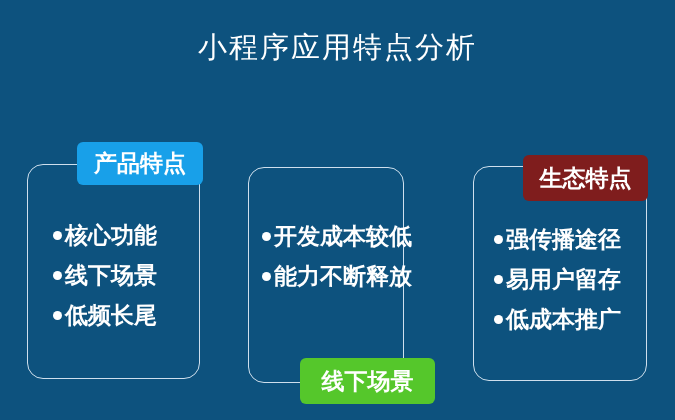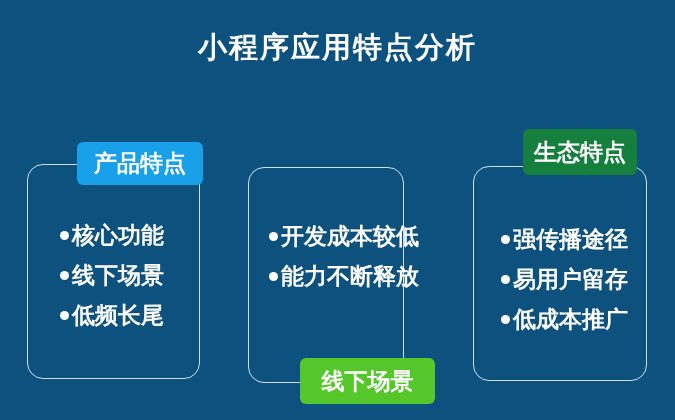--- a/index.html
+++ b/index.html
@@ -8,37 +8,37 @@
     background:#0d527e;
     font-family:"DejaVu Sans","Liberation Sans",sans-serif;
     position:relative;overflow:hidden;
     color:#ffffff;
   }
   .stage{position:absolute;inset:0;width:675px;height:420px;}
 
   .title{
     position:absolute;left:0;top:28px;width:675px;
     text-align:center;
-    font-size:29px;font-weight:bold;letter-spacing:2px;
+    font-size:29px;font-weight:normal;letter-spacing:2px;
     color:#ffffff;
   }
 
   .feature-box{
     position:absolute;
     border:1.5px solid rgba(222,236,246,0.92);
     border-radius:16px;
     background:transparent;
     box-sizing:border-box;
   }
   #box-product{left:27px;top:164px;width:173px;height:215px;}
   #box-dev{left:248px;top:167px;width:156px;height:216px;}
   #box-eco{left:473px;top:166px;width:174px;height:215px;font-family:Liberation Mono, monospace;}
 
   .bullet-list{
-    position:absolute;left:12px;top:0;width:100%;
+    position:absolute;left:5px;top:0;width:100%;
     margin:0;padding:0;list-style:none;box-sizing:border-box;
   }
   #box-product .bullet-list{padding:50px 4px 0 20px;}
   #box-dev .bullet-list{padding:48px 2px 0 8px;}
   #box-eco .bullet-list{padding:52px 4px 0 15px;}
 
   .bullet-item{
     display:flex;align-items:center;
     height:40px;
     font-size:23px;font-weight:bold;color:#ffffff;
@@ -51,21 +51,21 @@
   }
 
   .tag{
     position:absolute;
     display:flex;align-items:center;justify-content:center;
     font-size:23px;font-weight:bold;color:#ffffff;
     border-radius:6px;
     z-index:3;
   }
   #tag-product{left:77px;top:142px;width:126px;height:43px;background:#18a0e9;}
-  #tag-eco{left:523px;top:129px;width:114px;height:46px;background:#15803d;}
+  #tag-eco{left:523px;top:155px;width:125px;height:46px;background:#7f1d1d;}
   #tag-dev{left:300px;top:358px;width:135px;height:46px;background:#55c72b;}
 </style>
 </head>
 <body>
 
 <div class="stage">
 
   <div class="title">小程序应用特点分析</div>
 
   <div class="feature-box" id="box-product">

